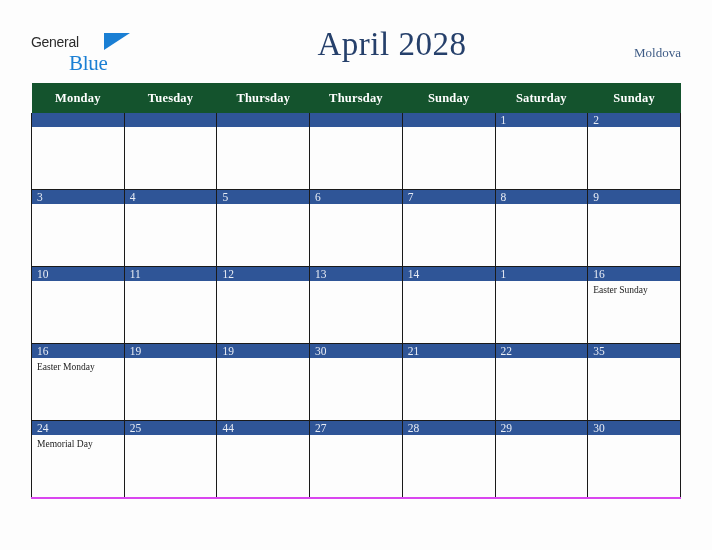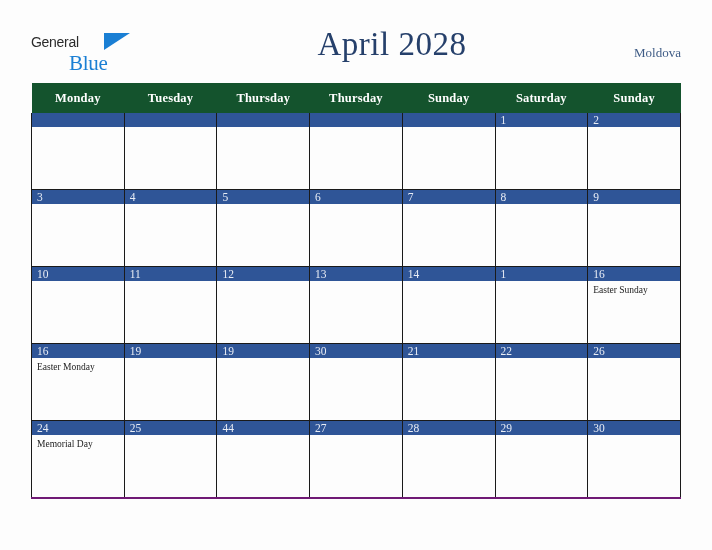--- a/index.html
+++ b/index.html
@@ -119,21 +119,21 @@
   .calendar td {
     padding: 0;
     vertical-align: top;
     border-left: 1px solid #1a1a1a;
     border-right: 1px solid #1a1a1a;
     border-bottom: 1px solid #1a1a1a;
     background: #fdfdfd;
     height: 76px;
   }
   .calendar tr:last-child td {
-    border-bottom: 2px solid #701a75;
+    border-bottom: 2px solid #d946ef;
   }
 
   .daycell {
     position: relative;
     height: 76px;
     overflow: hidden;
   }
 
   .daybar {
     height: 14px;
@@ -363,21 +363,21 @@
             </div>
           </td>
           <td>
             <div class="daycell">
               <div class="daybar">22</div>
               <div class="daybody"></div>
             </div>
           </td>
           <td>
             <div class="daycell">
-              <div class="daybar">26</div>
+              <div class="daybar">35</div>
               <div class="daybody"></div>
             </div>
           </td>
         </tr>
         <tr>
           <td>
             <div class="daycell">
               <div class="daybar">24</div>
               <div class="daybody">
                 <div class="event">Memorial Day</div>

